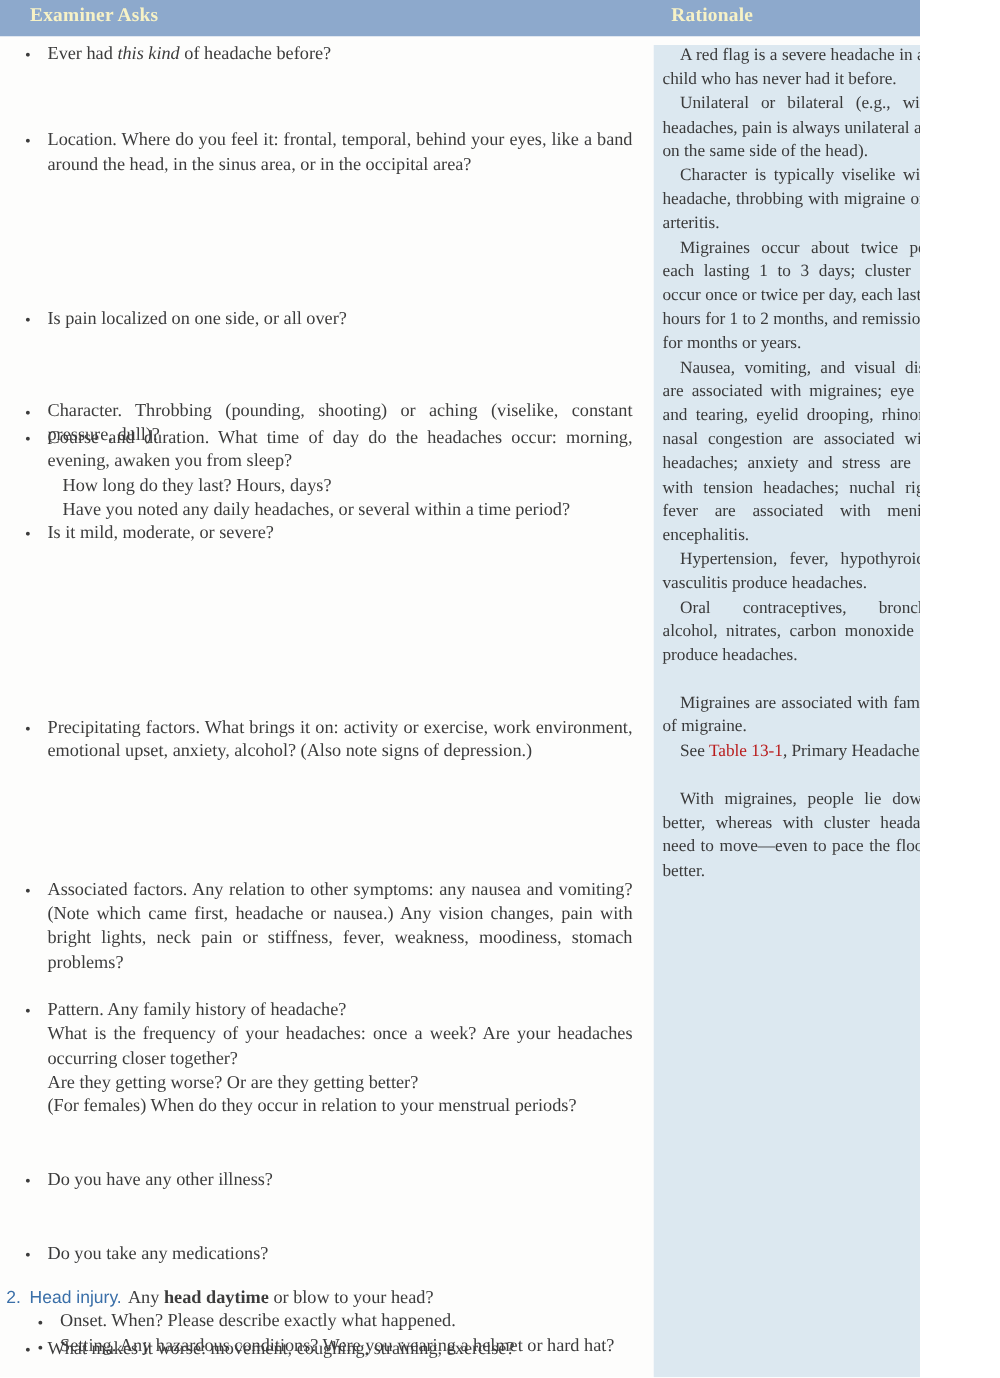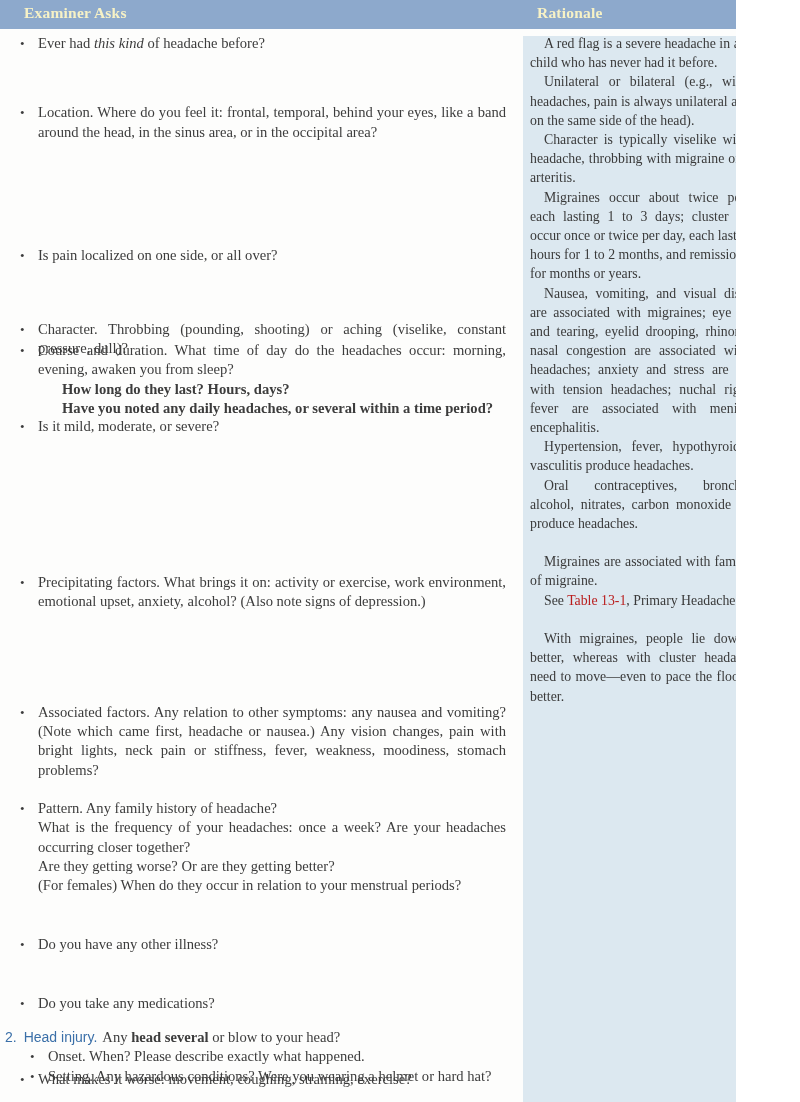--- a/index.html
+++ b/index.html
@@ -12,21 +12,21 @@
   .th { position:absolute; top:4px; font-size:15.5px; font-weight:bold; color:#f7f2c6; letter-spacing:0.2px; }
   .th-left  { left:24px; }
   .th-right { left:537px; }
   
   .right-bg { position:absolute; left:523px; top:36px; width:277px; height:1066px; background:#dce8f0; }
 
   
   .li, .grp { position:absolute; left:38px; width:468px; font-size:14.6px; line-height:19.3px; text-align:justify; }
   .dot { position:absolute; left:-18px; top:0; font-size:13px; color:#3c3c3c; }
   .bullet-line { position:relative; }
-  .sub { margin-left:24px;font-weight:bold; }
+  .sub { margin-left:12px; }
   em { font-style:italic; }
   b  { font-weight:bold; }
 
   
   .grp2 { position:absolute; left:5px; width:501px; font-size:14.6px; line-height:19.3px; text-align:justify; }
   .num, .numlabel { font-family:"Liberation Sans", sans-serif; font-size:14px; color:#3a6fa8; }
   .num { margin-right:7px; }
   .numlabel { margin-right:5px; }
   .grp2 .bullet-line { margin-left:43px; }
 
@@ -112,21 +112,21 @@
       <span class="dot">•</span>
       <span>Pattern. Any family history of headache?</span>
     </div>
     <div><span>What is the frequency of your headaches: once a week? Are your headaches occurring closer together?</span></div>
     <div><span>Are they getting worse? Or are they getting better?</span></div>
     <div><span>(For females) When do they occur in relation to your menstrual periods?</span></div>
   </div>
 
   <div class="grp2" style="top:1028px">
     <div>
-      <span class="num">2.</span><span class="numlabel">Head injury.</span><span>Any </span><b>head several</b><span> or blow to your head?</span>
+      <span class="num">2.</span><span class="numlabel">Head injury.</span><span>Any </span><b>head daytime</b><span> or blow to your head?</span>
     </div>
     <div class="bullet-line">
       <span class="dot">•</span>
       <span>Onset. When? Please describe exactly what happened.</span>
     </div>
     <div class="bullet-line">
       <span class="dot">•</span>
       <span>Setting. Any hazardous conditions? Were you wearing a helmet or hard hat?</span>
     </div>
   </div>

